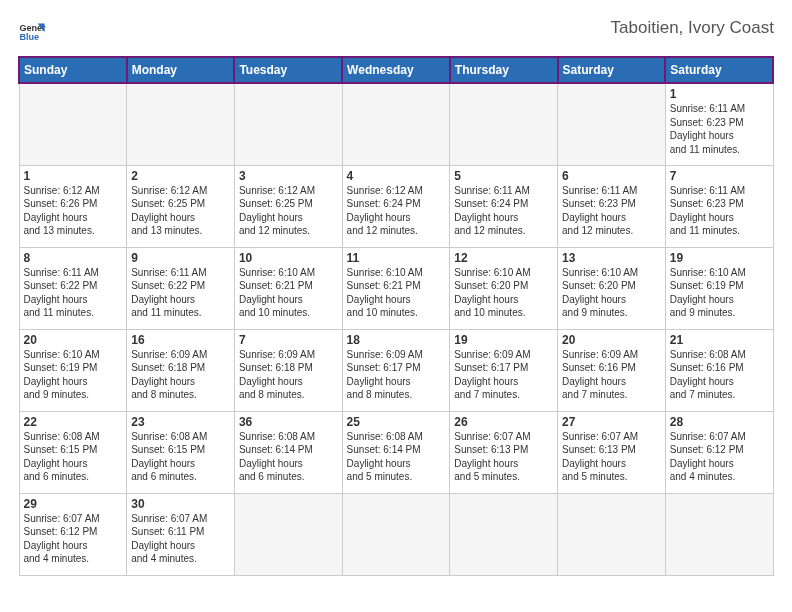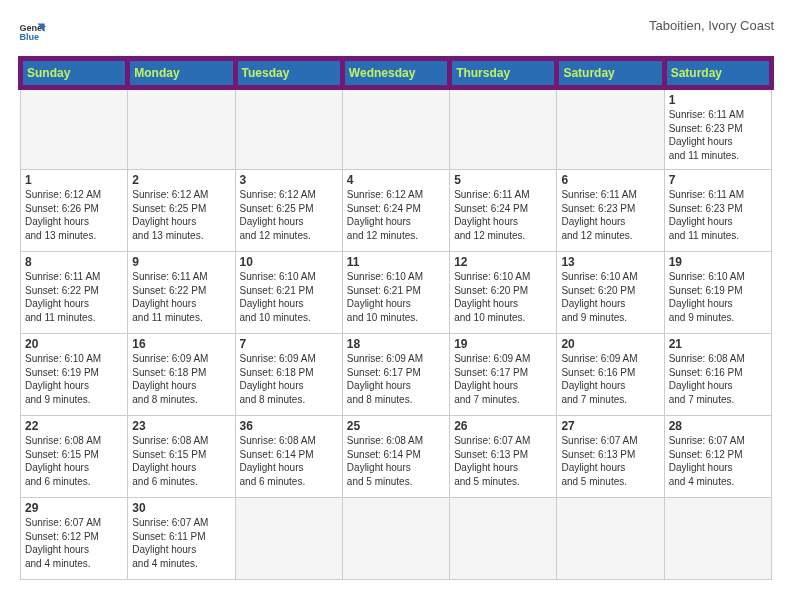--- a/index.html
+++ b/index.html
@@ -33,36 +33,36 @@
     }
     .title-block {
       text-align: right;
     }
     .month-title {
       font-size: 28px;
       font-weight: bold;
       color: #333;
     }
     .subtitle {
-      font-size: 13px;
+      font-size: 17px;
       color: #555;
     }
     table {
       width: 100%;
       border-collapse: collapse;
       table-layout: fixed;
     }
     th {
       background: #2a6db5;
-      color: #bef264;
+      color: #ffffff;
       font-size: 12px;
       font-weight: bold;
       padding: 5px 4px;
       text-align: left;
-      border: 5px solid #701a75;
+      border: 2px solid #701a75;
     }
     td {
       border: 1px solid #ccc;
       vertical-align: top;
       padding: 3px 4px;
       font-size: 9.5px;
       color: #333;
       height: 82px;
       background: #fff;
     }

